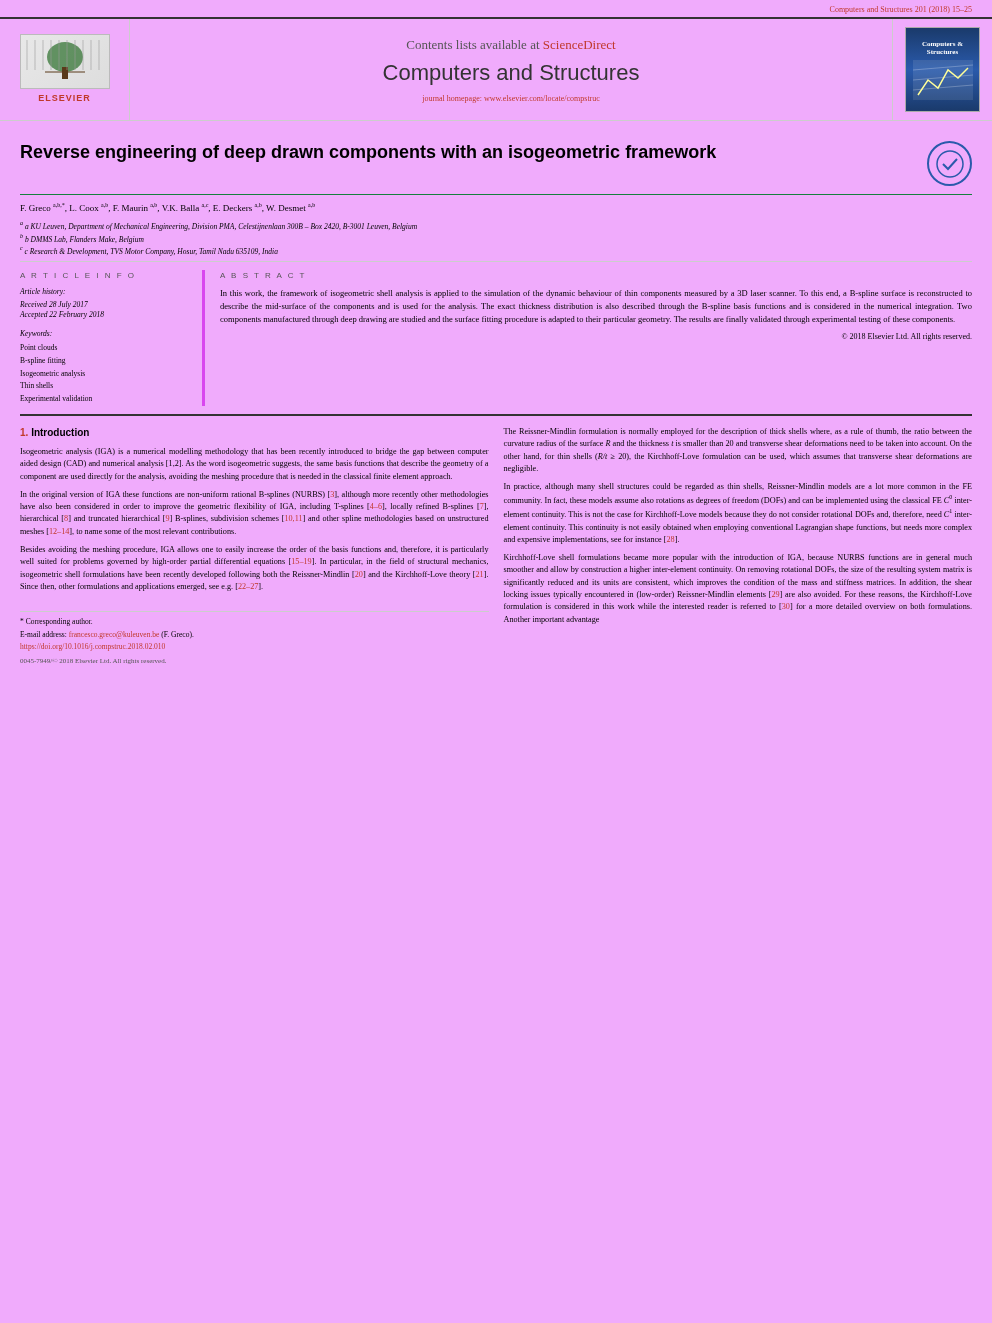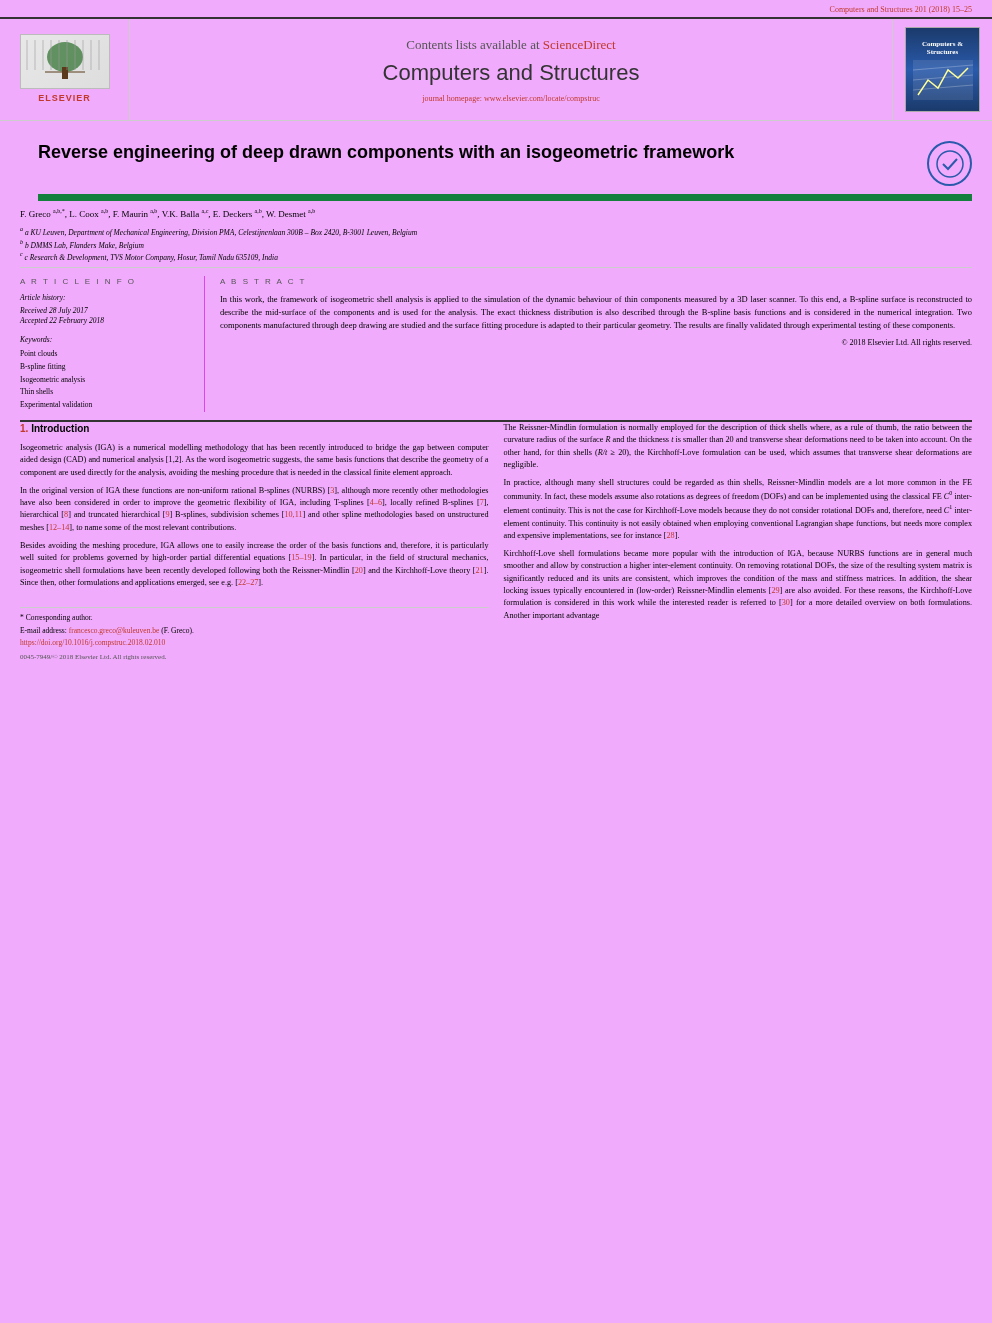--- a/index.html
+++ b/index.html
@@ -137,25 +137,24 @@
     }
 
     
     .article-content {
       padding: 10px 20px;
     }
 
     
     .article-title-section {
       padding: 10px 0 8px;
-      border-bottom: 7px solid #15803d;
+      border-bottom: 1px solid #15803d;
       display: flex;
       align-items: flex-start;
       justify-content: flex-end;
-      margin-left: 18px;
     }
     .article-title {
       font-size: 18px;
       font-weight: bold;
       line-height: 1.3;
       color: #000;
       flex: 1;
       padding-right: 20px;
       font-family: Arial, sans-serif;
     }
@@ -192,21 +191,21 @@
     
     .two-col {
       display: flex;
       gap: 15px;
       padding: 8px 0;
       border-top: 1px solid #ccc;
     }
     .left-col {
       width: 185px;
       flex-shrink: 0;
-      border-right: 1px solid #d946ef;
+      border-right: 3px solid #d946ef;
     }
     .right-col {
       flex: 1;
     }
 
     .col-header {
       font-family: Arial, sans-serif;
       font-size: 8px;
       letter-spacing: 2px;
       text-transform: uppercase;
@@ -249,20 +248,21 @@
     .copyright {
       font-size: 8px;
       text-align: right;
       margin-top: 6px;
     }
 
     
     .body-two-col {
       display: flex;
       gap: 15px;
+      padding-top: 10px;
       border-top: 2px solid #333;
     }
     .body-left {
       flex: 1;
     }
     .body-right {
       flex: 1;
     }
 
     .section-heading {

